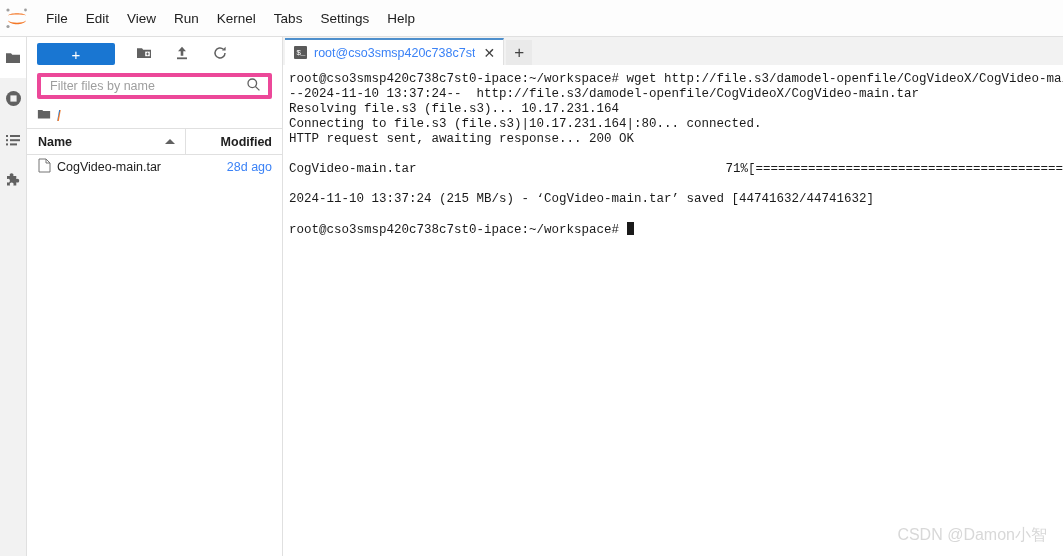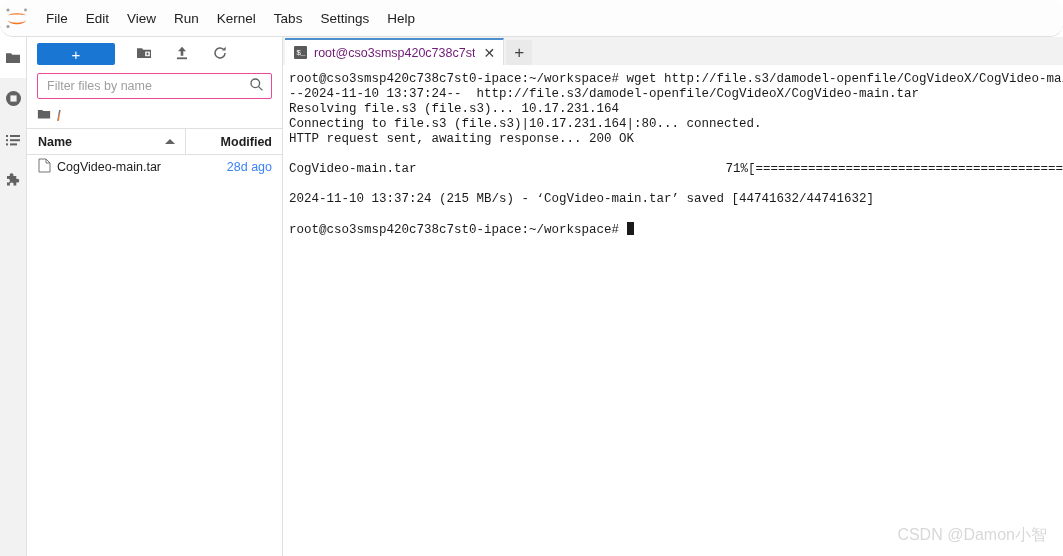--- a/index.html
+++ b/index.html
@@ -20,21 +20,20 @@
   
   .menubar {
     height: 37px;
     box-sizing: border-box;
     display: flex;
     align-items: center;
     background: #fdfdfd;
     border-bottom: 1px solid #e0e0e0;
     position: relative;
     z-index: 5;
-    border-radius: 13px;
   }
   .jp-logo {
     width: 28px;
     height: 28px;
     margin-left: 3px;
     margin-right: 6px;
     position: relative;
     flex: 0 0 auto;
   }
   .menu-items {
@@ -128,24 +127,23 @@
     align-items: center;
     justify-content: center;
     cursor: pointer;
     margin-right: 8px;
   }
   .fb-filter-wrap {
     padding: 2px 10px 4px 10px;
   }
   .fb-filter {
     height: 26px;
-    border: 1px solid #ec4899;
+    border: 4px solid #ec4899;
     border-radius: 2px;
     display: flex;
-    align-items: center;
     padding: 0 7px;
     box-sizing: border-box;
     background: #fff;
   }
   .fb-filter input {
     border: none;
     outline: none;
     flex: 1;
     font-size: 12.5px;
     color: #757575;
@@ -273,21 +271,21 @@
     display: flex;
     align-items: center;
     justify-content: center;
     flex: 0 0 auto;
     letter-spacing: -0.5px;
   }
   .tab-label {
     white-space: nowrap;
     overflow: hidden;
     text-overflow: ellipsis;
-    color: #701a75;
+    color: #3b82f6;
     text-align: right;
   }
   .tab-close {
     font-size: 14px;
     color: #424242;
     line-height: 1;
     cursor: pointer;
     padding: 0 1px;
     font-family: "Liberation Sans", sans-serif;
   }

